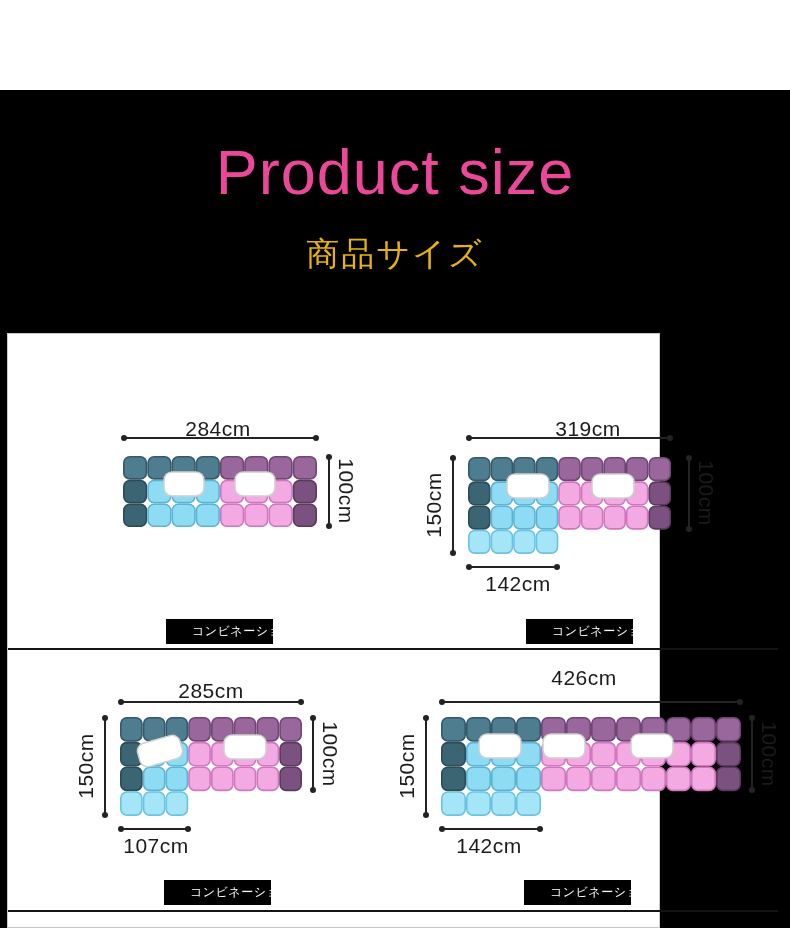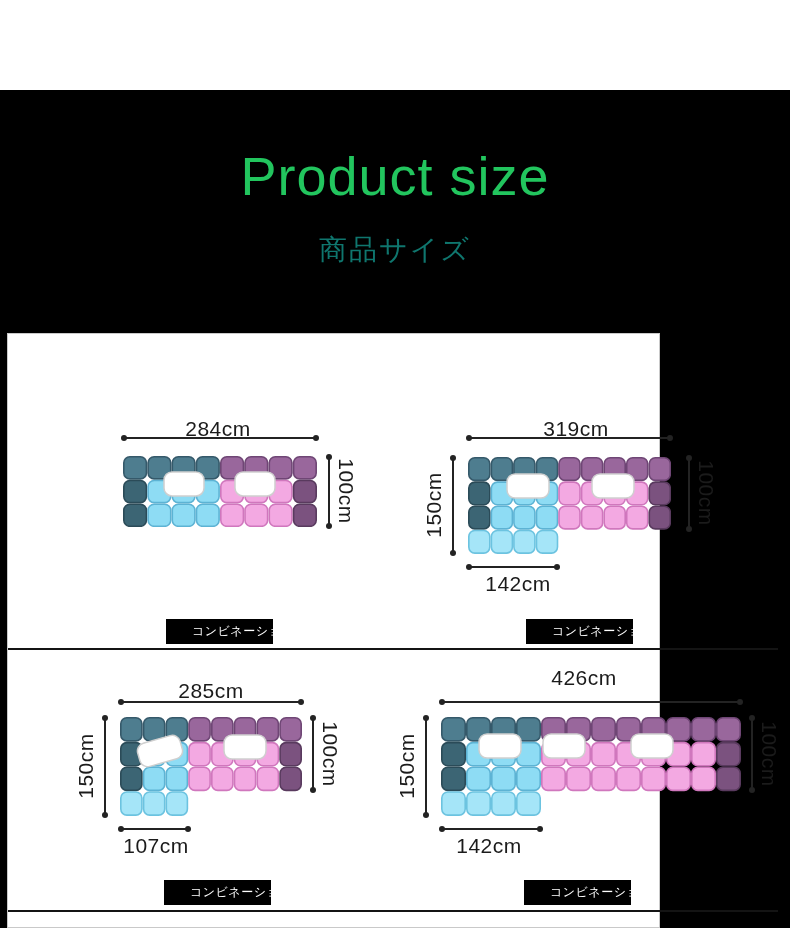--- a/index.html
+++ b/index.html
@@ -8,25 +8,25 @@
     background:#ffffff;
     font-family:"Liberation Sans","DejaVu Sans",sans-serif;
   }
   
   .banner {
     position:absolute; left:0; top:90px; width:790px; height:243px;
     background:#000000; display:flex; flex-direction:column;
     align-items:center; justify-content:center;
   }
   .banner-title {
-    color:#22c55e; font-size:54px; font-weight:400; letter-spacing:1px;
+    color:#ec4899; font-size:63px; font-weight:400; letter-spacing:1px;
     line-height:1; margin-top:-6px;
   }
   .banner-subtitle {
-    color:#0f766e; font-size:28px; font-weight:500; letter-spacing:2px;
+    color:#eab308; font-size:33px; font-weight:500; letter-spacing:2px;
     margin-top:28px;
   }
   
   .lower {
     position:absolute; left:0; top:333px; width:790px; height:595px;
     background:#000000;
   }
   .panel {
     position:absolute; left:7px; top:0; width:653px; height:595px;
     background:#ffffff; border:1px solid #c9c9c9; box-sizing:border-box;
@@ -106,21 +106,21 @@
               <rect x="112" y="16" width="40" height="24" rx="8" fill="#ffffff" stroke="#cfcfcf" stroke-width="1.5"></rect>
             </svg></div>
         <div class="dim-v" style="left:320px; top:122px; height:71px"></div>
         <span class="dim-label rot-cw" style="left:338px; top:157px">100cm</span>
         <div class="tag" style="left:158px; top:285px">
           <span>コンビネーショ</span>
         </div>
       </section>
 
       <section>
-        <span class="dim-label" style="left:568px; top:95px">319cm</span>
+        <span class="dim-label" style="left:580px; top:95px">319cm</span>
         <div class="dim-h" style="left:460px; top:103px; width:203px"></div>
         <div class="sofa-svg" style="left:460px; top:123px"><svg xmlns="http://www.w3.org/2000/svg" width="203.0" height="97.0" viewBox="0 0 203.0 97.0">
               <rect x="0.8" y="0.8" width="21.0" height="22.6" rx="6" fill="#4e7d8f" stroke="#35596a" stroke-width="1.6"></rect>
               <rect x="23.4" y="0.8" width="21.0" height="22.6" rx="6" fill="#4e7d8f" stroke="#35596a" stroke-width="1.6"></rect>
               <rect x="45.9" y="0.8" width="21.0" height="22.6" rx="6" fill="#4e7d8f" stroke="#35596a" stroke-width="1.6"></rect>
               <rect x="68.5" y="0.8" width="21.0" height="22.6" rx="6" fill="#4e7d8f" stroke="#35596a" stroke-width="1.6"></rect>
               <rect x="91.0" y="0.8" width="21.0" height="22.6" rx="6" fill="#99679c" stroke="#6f4675" stroke-width="1.6"></rect>
               <rect x="113.6" y="0.8" width="21.0" height="22.6" rx="6" fill="#99679c" stroke="#6f4675" stroke-width="1.6"></rect>
               <rect x="136.2" y="0.8" width="21.0" height="22.6" rx="6" fill="#99679c" stroke="#6f4675" stroke-width="1.6"></rect>
               <rect x="158.7" y="0.8" width="21.0" height="22.6" rx="6" fill="#99679c" stroke="#6f4675" stroke-width="1.6"></rect>

